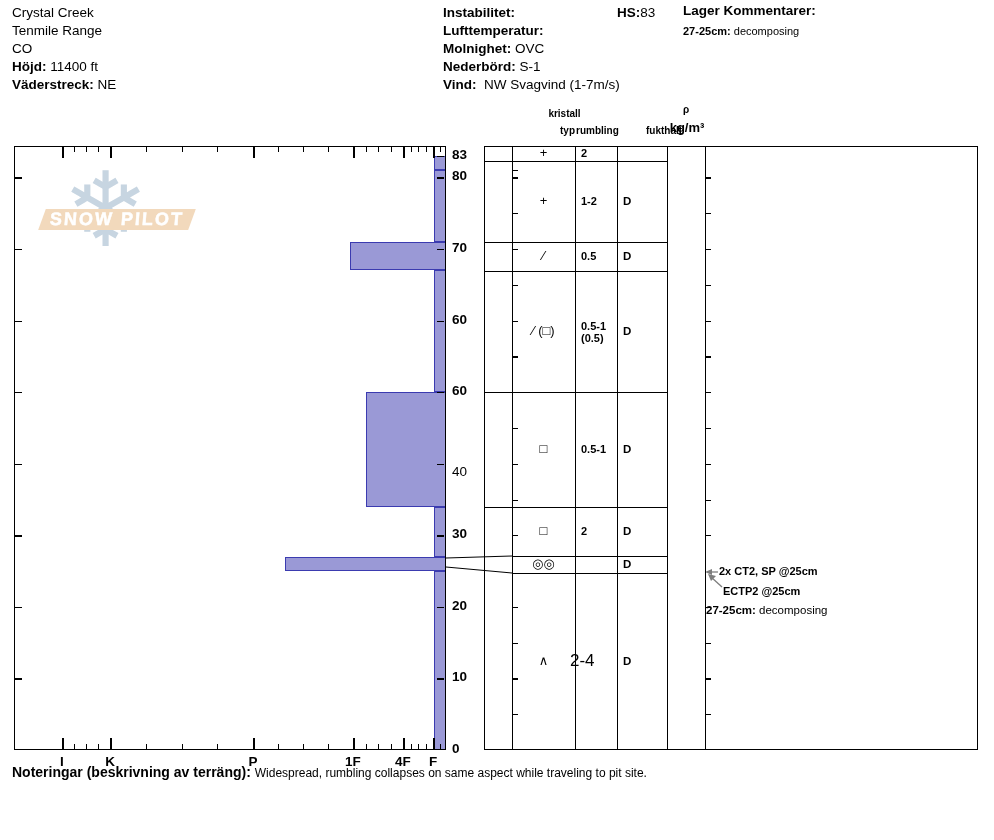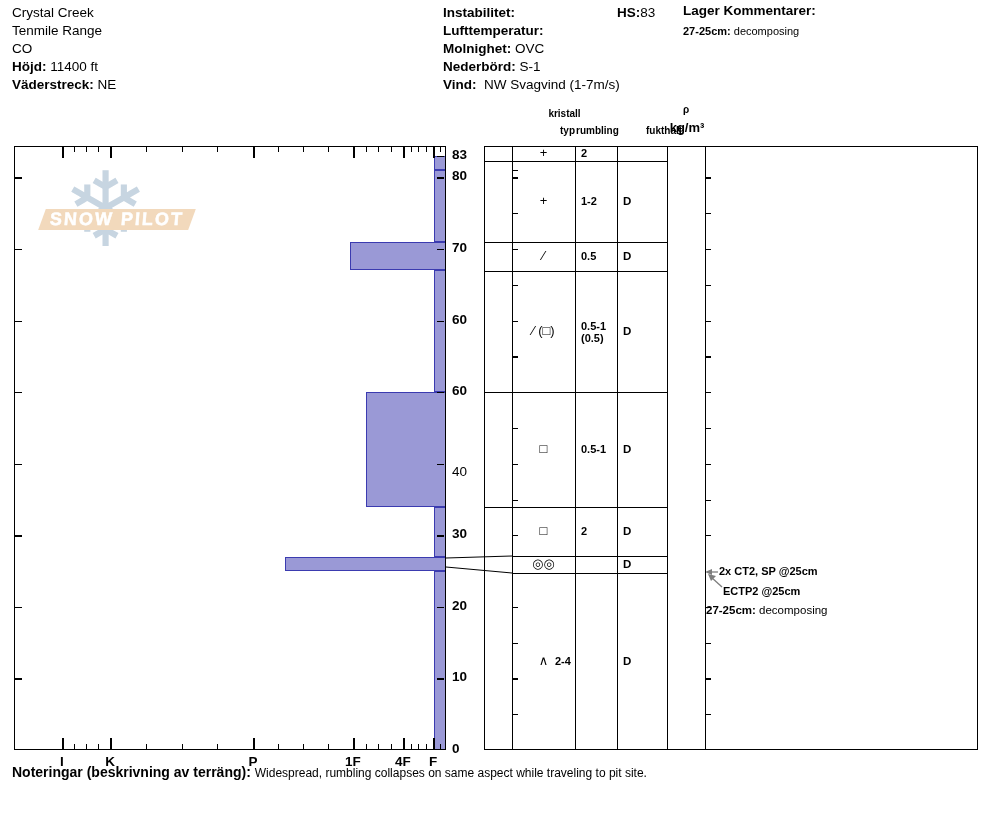--- a/index.html
+++ b/index.html
@@ -223,15 +223,15 @@
     <div style="position: absolute; left: 623px; top: 324.5px; font-size: 11.5px; font-weight: bold;">D</div>
     <div style="position: absolute; left: 513px; top: 440.5px; width: 61px; text-align: center; font-size: 13px;">□</div>
     <div style="position: absolute; left: 581px; top: 442.5px; font-size: 11px; font-weight: bold; white-space: pre-line; line-height: 12px;">0.5-1</div>
     <div style="position: absolute; left: 623px; top: 442.5px; font-size: 11.5px; font-weight: bold;">D</div>
     <div style="position: absolute; left: 513px; top: 522.5px; width: 61px; text-align: center; font-size: 13px;">□</div>
     <div style="position: absolute; left: 581px; top: 524.5px; font-size: 11px; font-weight: bold; white-space: pre-line; line-height: 12px;">2</div>
     <div style="position: absolute; left: 623px; top: 524.5px; font-size: 11.5px; font-weight: bold;">D</div>
     <div style="position: absolute; left: 513px; top: 555.5px; width: 61px; text-align: center; font-size: 13px;">◎◎</div>
     <div style="position: absolute; left: 623px; top: 557.5px; font-size: 11.5px; font-weight: bold;">D</div>
     <div style="position: absolute; left: 513px; top: 652.5px; width: 61px; text-align: center; font-size: 13px;">∧</div>
-    <div style="position: absolute; left: 555px; top: 654.5px; font-size: 11px; font-weight: bold; white-space: pre-line; line-height: 12px;">2-4</div>
+    <div style="position: absolute; left: 570px; top: 654.5px; font-size: 17px; font-weight: normal; white-space: pre-line; line-height: 12px;">2-4</div>
     <div style="position: absolute; left: 623px; top: 654.5px; font-size: 11.5px; font-weight: bold;">D</div>
   </div>
 
 </body></html>

